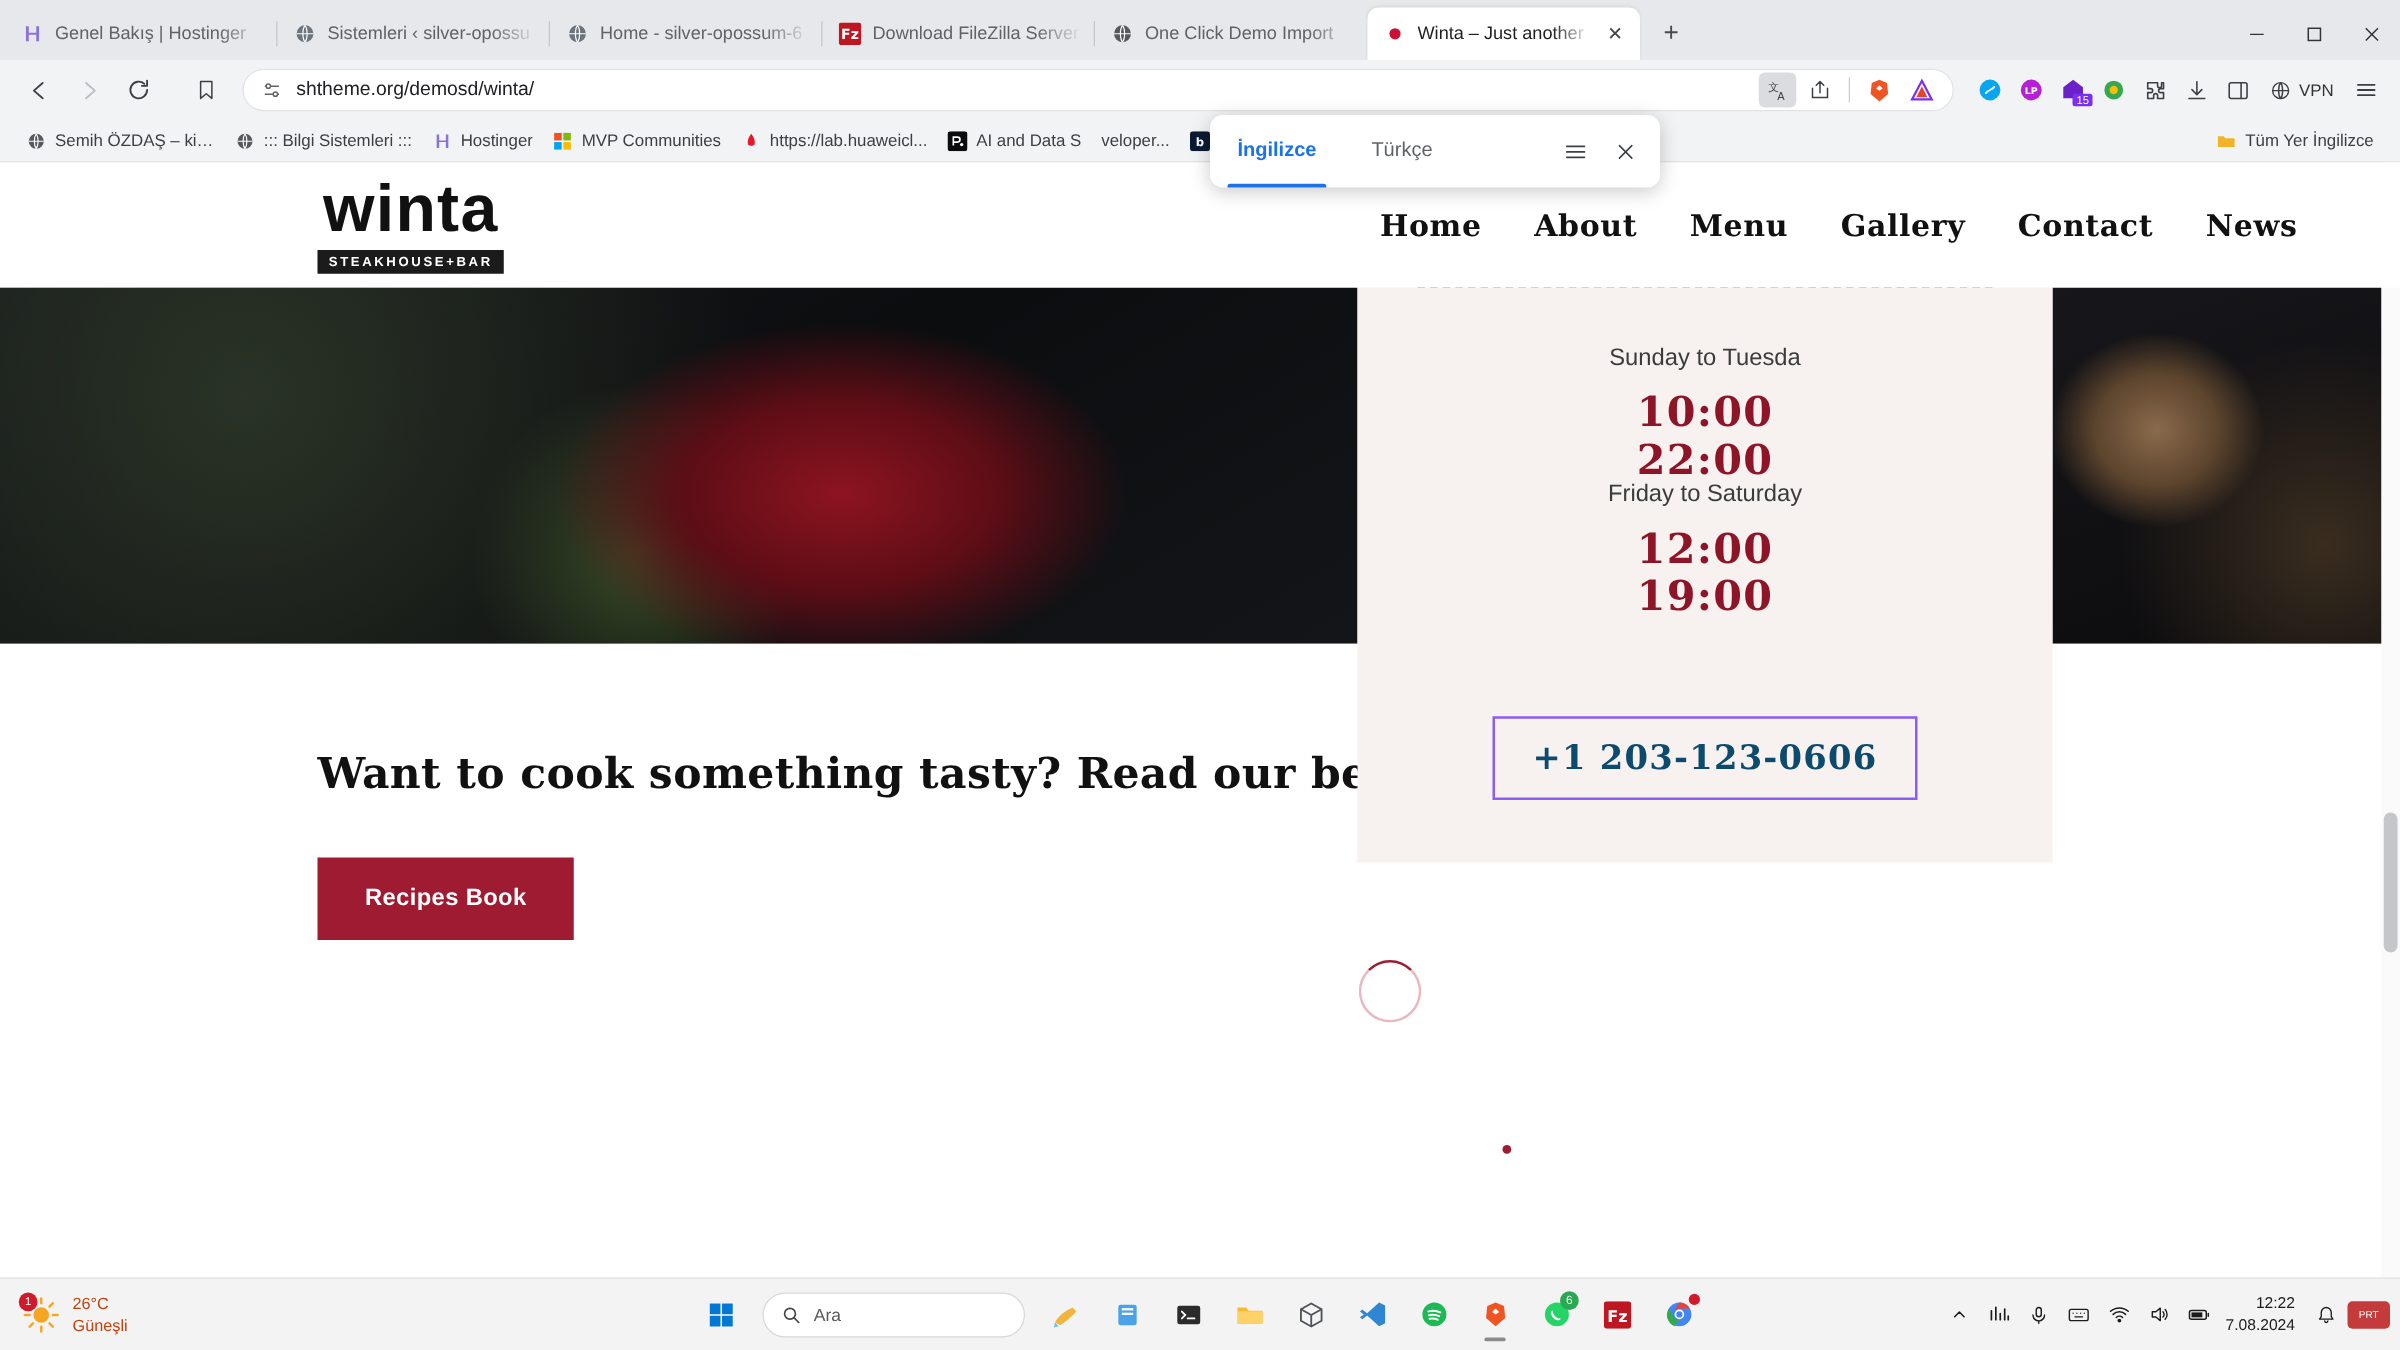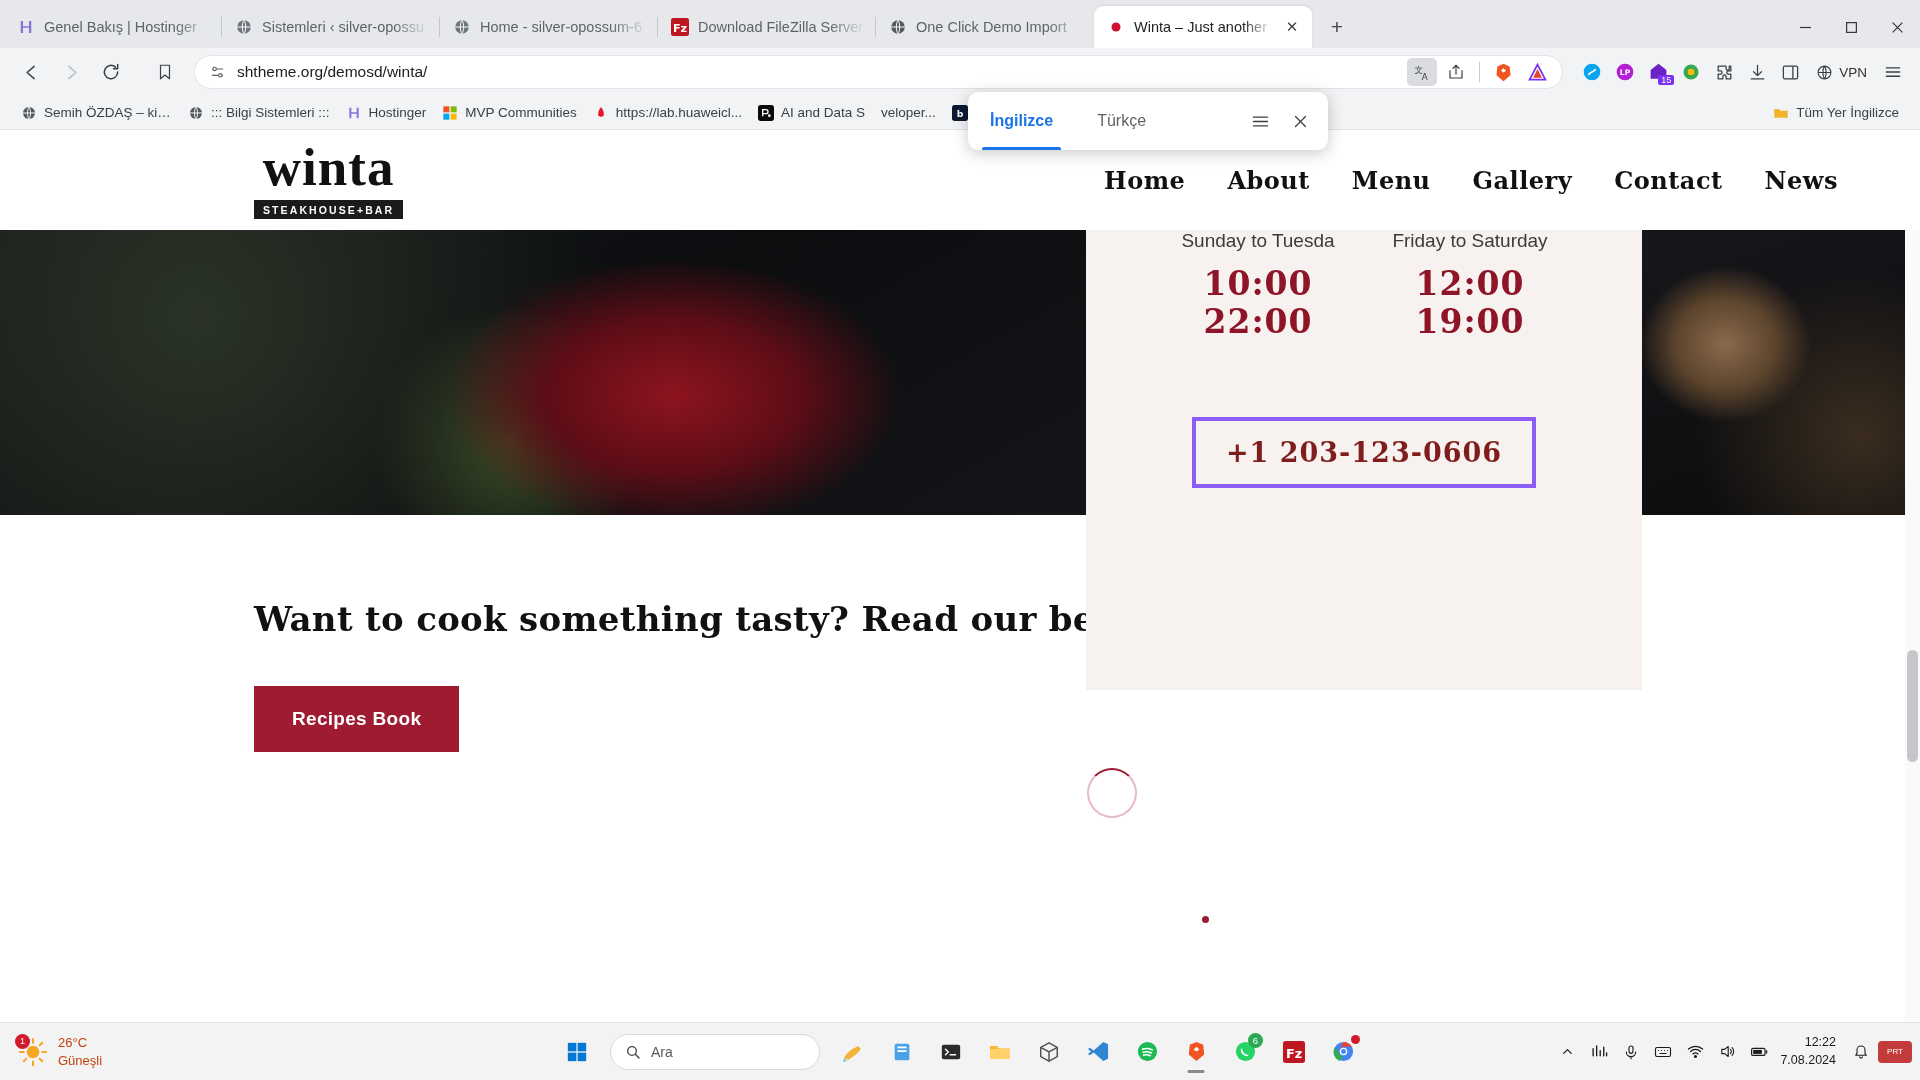--- a/index.html
+++ b/index.html
@@ -69,21 +69,21 @@
   .bm-folder { margin-left:auto; display:flex; align-items:center; gap:7px; padding:4px 7px; }
 
   
   .page { position:absolute; left:0; top:130px; width:1920px; height:892px; background:#fff; overflow:hidden; }
   .site-header {
     height:100px; background:#fff; display:flex; align-items:center;
     padding:0 82px 0 254px; position:relative; z-index:3;
   }
   .logo-block { display:flex; flex-direction:column; align-items:center; }
   .logo-word {
-    font-family:Liberation Serif, serif; font-weight:700; font-size:53px; line-height:1;
+    font-family:Liberation Sans, sans-serif; font-weight:700; font-size:53px; line-height:1;
     letter-spacing:1px; color:#111; font-style:normal;
   }
   .logo-sub {
     margin-top:6px; background:#1b1b1b; color:#fff; font-size:10.5px; letter-spacing:2.1px;
     padding:4px 9px 3px; font-weight:700;
   }
   .site-nav { margin-left:auto; display:flex; gap:42px; align-items:center; }
   .navlink {
     font-family:"DejaVu Serif", serif; font-weight:700; font-size:24px; color:#111; letter-spacing:.5px;
   }
@@ -104,30 +104,30 @@
       radial-gradient(circle at 78% 72%, #3a2d1f 0%, rgba(15,14,12,0) 55%),
       linear-gradient(160deg,#17161a,#0b0b0d);
   }
   .hours-card {
     position:absolute; left:1086px; top:-120px; width:556px; height:580px;
     background:#f7f2f0; z-index:2; padding:0 48px;
     display:flex; flex-direction:column; align-items:center;
   }
   .hours-dot { margin-top:72px; width:10px; height:10px; border-radius:50%; background:#9e1b32; }
   .hours-rule { margin-top:36px; width:460px; border-top:2px dashed #b22b3d; }
-  .hours-grid { width:100%; display:flex; justify-content:space-between; padding:0 18px; }
+  .hours-grid { margin-top:46px; width:100%; display:flex; justify-content:space-between; padding:0 18px;flex-direction:column; }
   .hours-col { flex:1; text-align:center; }
   .hours-day { font-size:19px; color:#3b3b3b; }
   .hours-time {
     font-family:"DejaVu Serif", serif; font-weight:700; font-size:33px; color:#8e1427;
     letter-spacing:1px; margin-top:14px; line-height:1.08;
   }
   .phone-box {
-    margin-top:78px; border:4px solid #8b5cf6; padding:16px 30px;
-    font-family:"DejaVu Serif", serif; font-weight:700; font-size:27px; color:#7f1d1d; letter-spacing:1px;
+    margin-top:78px; border:2px solid #8b5cf6; padding:16px 30px;
+    font-family:"DejaVu Serif", serif; font-weight:700; font-size:27px; color:#0c4a6e; letter-spacing:1px;
   }
 
   .recipes-section { padding:84px 0 0 254px; background:#fff; position:relative; }
   .recipes-title {
     font-family:"DejaVu Serif", serif; font-weight:700; font-size:34px; color:#111;
     letter-spacing:.3px;
   }
   .recipes-btn {
     margin-top:47px; display:inline-block; background:#9e1b32; color:#fff;
     font-size:19px; font-weight:700; padding:22px 38px; letter-spacing:.3px;

